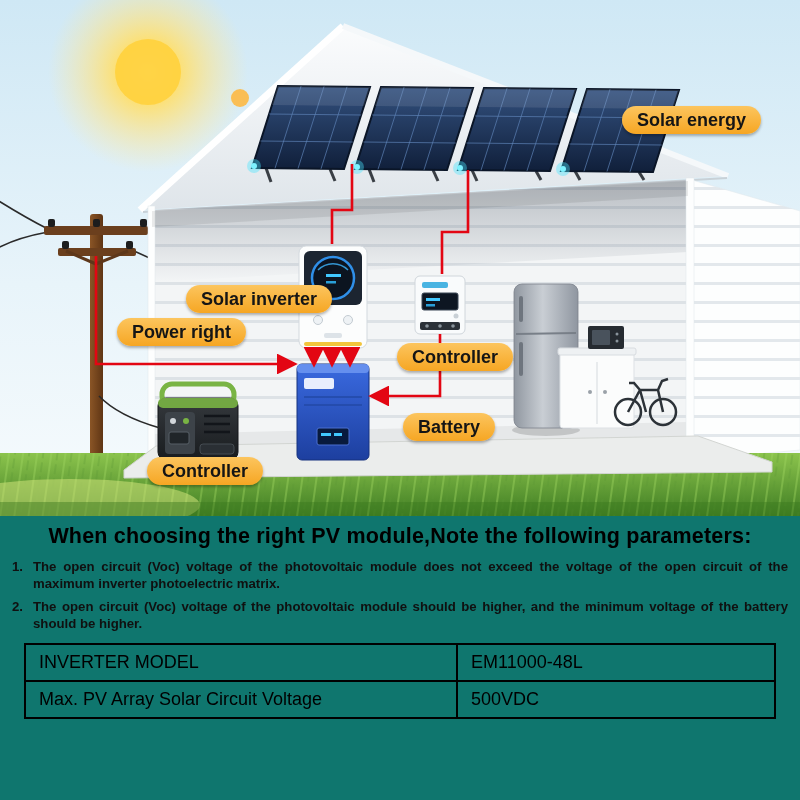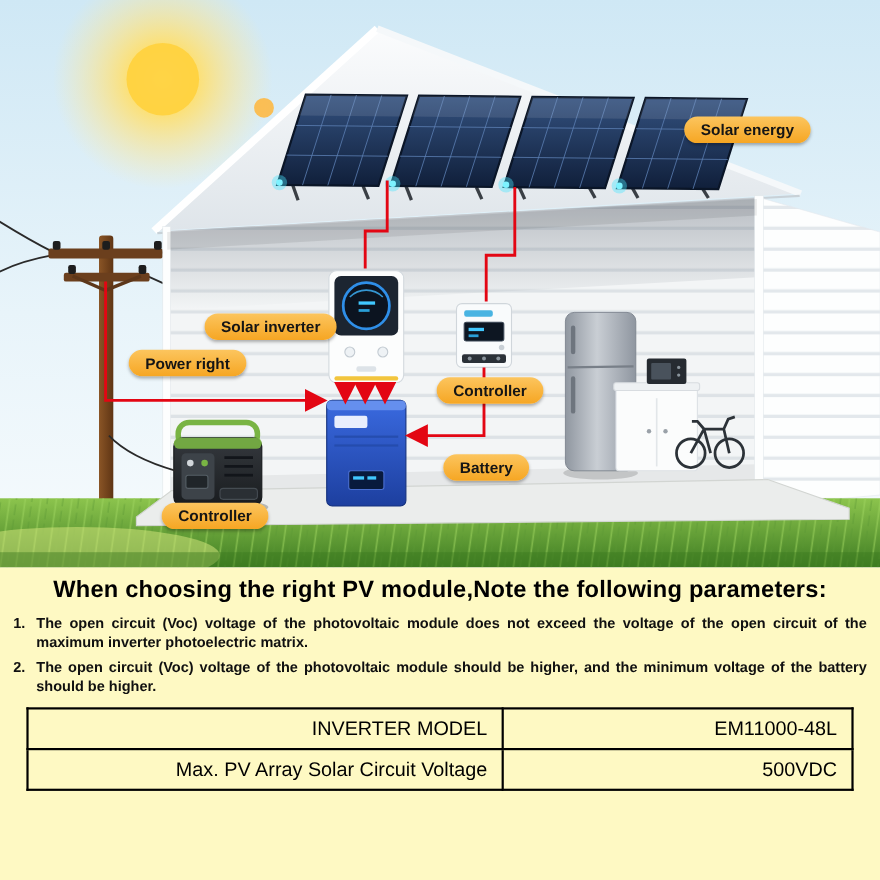--- a/index.html
+++ b/index.html
@@ -5,36 +5,36 @@
   * { margin:0; padding:0; box-sizing:border-box; }
   html,body { width:800px; height:800px; overflow:hidden; }
   body { font-family:"Liberation Sans","DejaVu Sans",sans-serif; background:#fff; }
   .page { position:relative; width:800px; height:800px; background:#fff; }
   .scene { position:absolute; top:0; left:0; width:800px; height:516px; }
   .scene svg { display:block; }
 
   .pill {
     position:absolute;
     background:linear-gradient(180deg, var(--label-bg-light,#FCC55E), var(--label-bg,#F6A623));
-    color:#151515; font-weight:700; font-size:14px; line-height:1;
+    color:#151515; font-weight:700; font-size:18px; line-height:1;
     padding:5px 15px; border-radius:15px; white-space:nowrap;
     box-shadow:0 2px 3px rgba(0,0,0,.30);
   }
 
   .wire { stroke:var(--wire-red,#E30613); stroke-width:2.6; fill:none; }
   .blackwire { stroke:#2a2a2a; stroke-width:1.6; fill:none; }
   .cell { stroke:#5c80b4; stroke-width:0.8; opacity:.9; }
 
-  .content { position:absolute; top:516px; left:0; width:800px; height:284px; background:#fef9c3; padding:6px 10px 0; }
+  .content { position:absolute; top:516px; left:0; width:800px; height:284px; background:#0f766e; padding:6px 10px 0; }
   .heading { font-size:21.5px; font-weight:700; color:#000; text-align:center; margin:2px 0 9px; letter-spacing:.2px; }
   .note { display:flex; font-size:13.2px; font-weight:700; color:#101010; line-height:1.3; margin:0 2px 6px; text-align:justify; }
   .note-num { flex:0 0 21px; }
   .note-text { flex:1; }
   .spec-table { width:752px; margin:10px auto 0; border-collapse:collapse; }
-  .spec-table td { border:2px solid #000; font-size:18px; color:#000; padding:7px 13px; height:37px; vertical-align:middle;text-align:right; }
+  .spec-table td { border:2px solid #000; font-size:18px; color:#000; padding:7px 13px; height:37px; vertical-align:middle; }
   .spec-table td.param { width:432px; }
 </style>
 </head>
 <body>
 
 <div class="page">
 
   <div class="scene">
     <svg width="800" height="516" viewBox="0 0 800 516" xmlns="http://www.w3.org/2000/svg">
       <defs>

